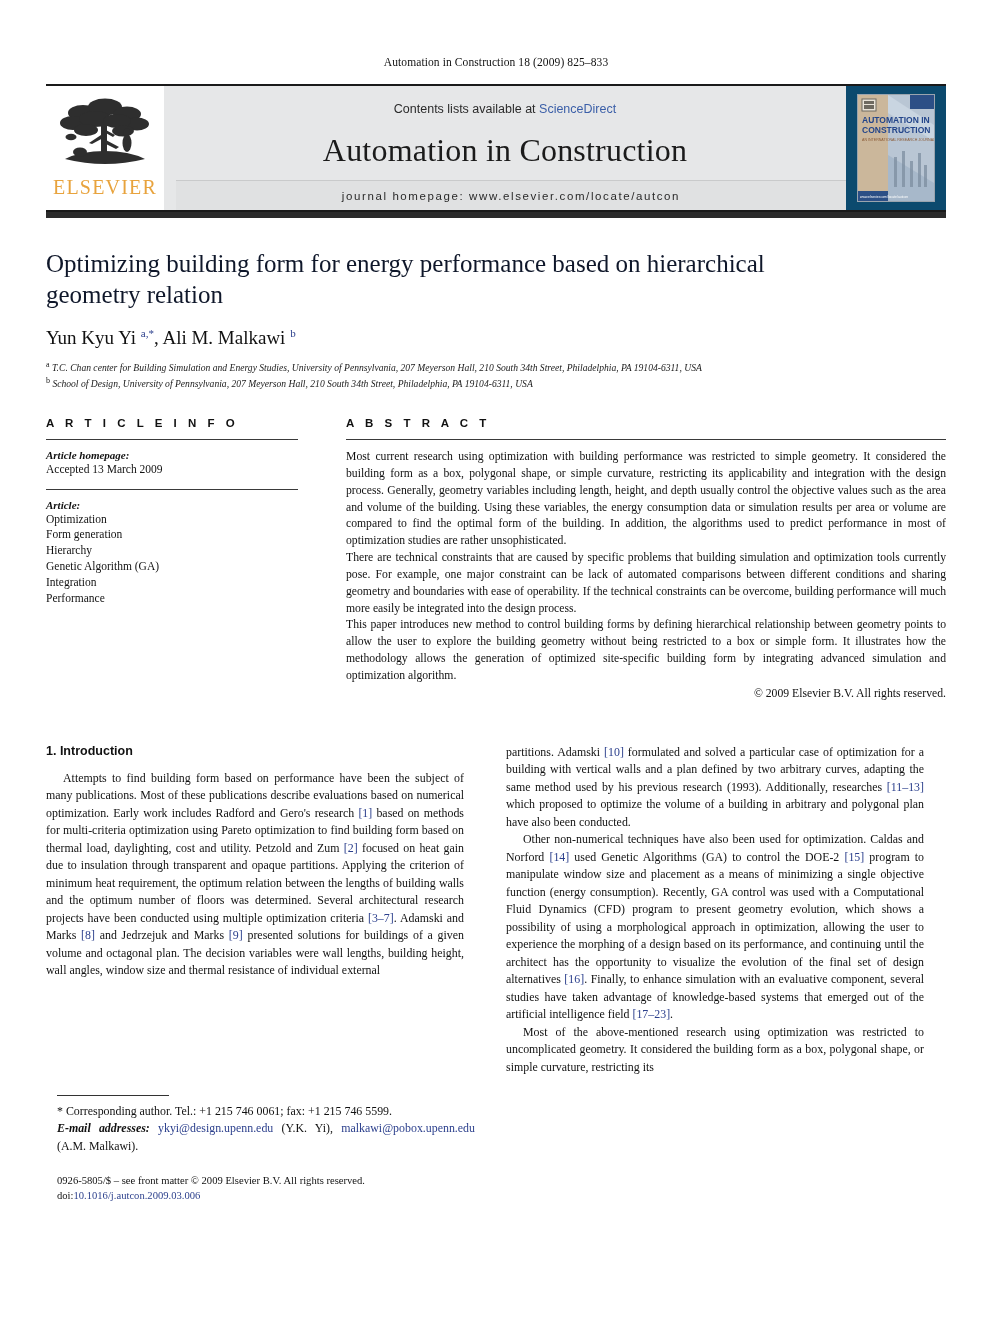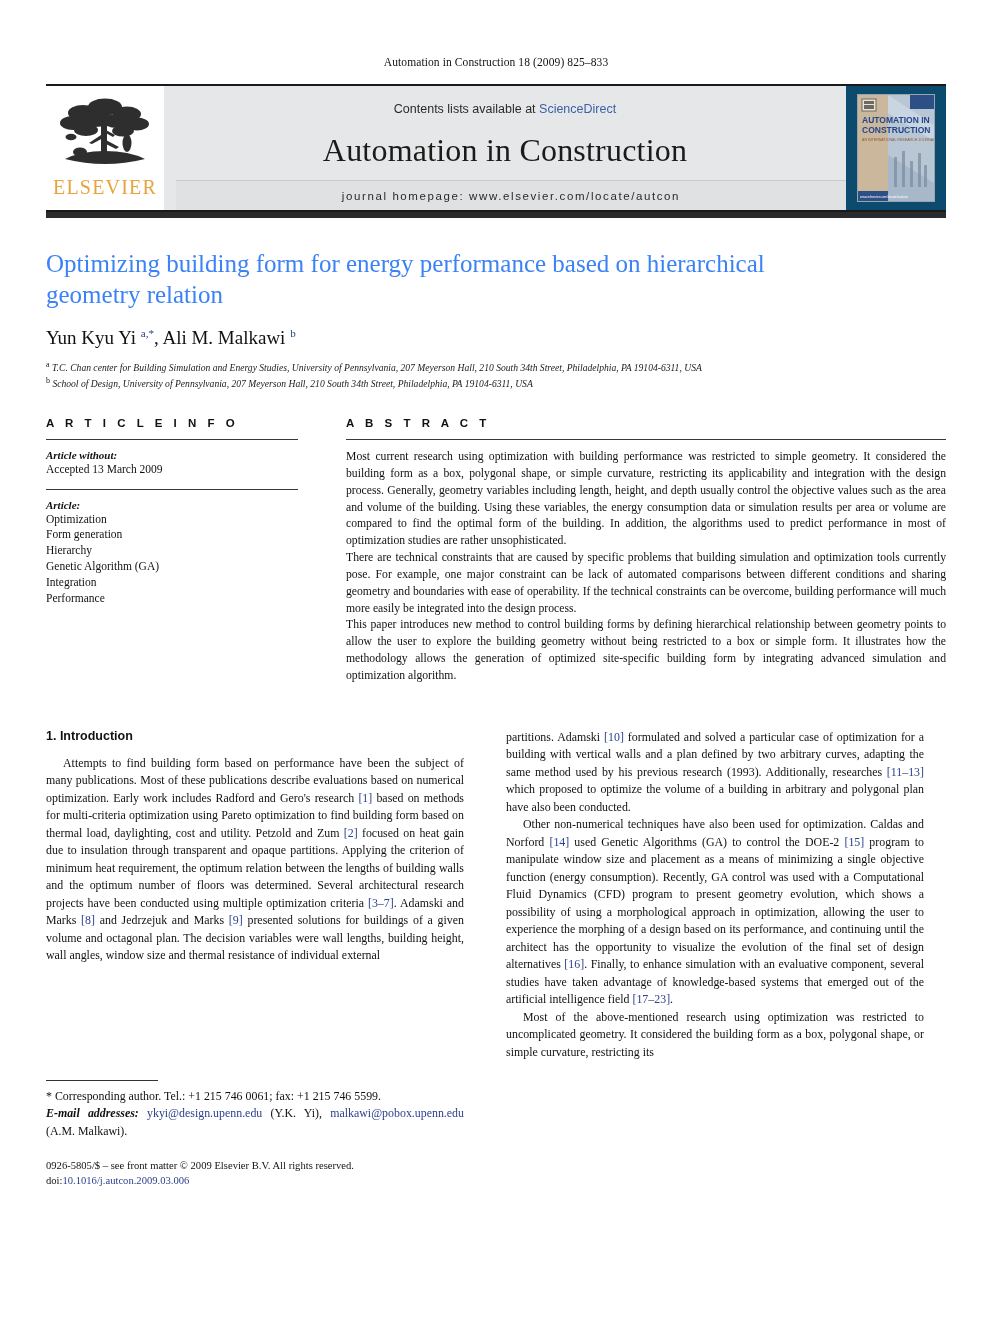--- a/index.html
+++ b/index.html
@@ -112,21 +112,21 @@
 
   .rule-thick { height: 6px; background: #2b2b2b; margin-top: 0px; }
 
   
   .title-block { padding-top: 30px; }
   .paper-title {
     font-size: 25px;
     line-height: 1.25;
     font-weight: 400;
     margin: 0;
-    color: #3b82f6;
+    color: #0f172a;
     max-width: 800px;
   }
   .authors {
     font-size: 19px;
     margin-top: 16px;
     color: #111;
   }
   .authors sup { font-size: 11px; color: #2b3f8c; }
   .authors .star { color: #2b3f8c; }
   .affil {
@@ -204,21 +204,21 @@
     text-align: justify;
     margin: 0;
     color: #111;
     text-indent: 0;
   }
   .bcol p.indent { text-indent: 17px; }
   .ref { color: #2b3f8c; }
   .link { color: #2b3f8c; text-decoration: none; }
 
   
-  .footnote-area { position: absolute; left: 0; bottom: 0; width: 418px; }
+  .footnote-area { position: absolute; left: 11px; bottom: 0; width: 418px; }
   .fn-rule { width: 112px; border: 0; border-top: 1px solid #333; margin: 0 0 7px 0; }
   .fn-text { font-size: 10.3px; line-height: 1.45; color: #111; margin: 0; }
   .fn-text .star { }
   .fn-italic { font-style: italic; font-weight: bold; }
   .issn-block { margin-top: 18px; font-size: 10.6px; line-height: 1.45; color: #111; }
 </style>
 </head>
 <body>
 
 <div class="page">
@@ -298,21 +298,21 @@
       <div><sup>a</sup> <span>T.C. Chan center for Building Simulation and Energy Studies, University of Pennsylvania, 207 Meyerson Hall, 210 South 34th Street, Philadelphia, PA 19104-6311, USA</span></div>
       <div><sup>b</sup> <span>School of Design, University of Pennsylvania, 207 Meyerson Hall, 210 South 34th Street, Philadelphia, PA 19104-6311, USA</span></div>
     </div>
   </div>
 
   <div class="info-abstract">
 
     <div class="col-info">
       <div class="sec-head">A R T I C L E    I N F O</div>
       <hr class="hr-top">
-      <div class="info-label">Article without:</div>
+      <div class="info-label">Article homepage:</div>
       <div class="info-line">Accepted 13 March 2009</div>
       <hr class="hr-mid">
       <div class="info-label">Article:</div>
       <ul class="kw-list">
         <li>Optimization</li>
         <li>Form generation</li>
         <li>Hierarchy</li>
         <li>Genetic Algorithm (GA)</li>
         <li>Integration</li>
         <li>Performance</li>
@@ -320,20 +320,21 @@
     </div>
 
     <div class="col-abstract">
       <div class="sec-head">A B S T R A C T</div>
       <hr class="hr-top">
       <div class="abstract-body">
         <p>Most current research using optimization with building performance was restricted to simple geometry. It considered the building form as a box, polygonal shape, or simple curvature, restricting its applicability and integration with the design process. Generally, geometry variables including length, height, and depth usually control the objective values such as the area and volume of the building. Using these variables, the energy consumption data or simulation results per area or volume are compared to find the optimal form of the building. In addition, the algorithms used to predict performance in most of optimization studies are rather unsophisticated.</p>
         <p>There are technical constraints that are caused by specific problems that building simulation and optimization tools currently pose. For example, one major constraint can be lack of automated comparisons between different conditions and sharing geometry and boundaries with ease of operability. If the technical constraints can be overcome, building performance will much more easily be integrated into the design process.</p>
         <p>This paper introduces new method to control building forms by defining hierarchical relationship between geometry points to allow the user to explore the building geometry without being restricted to a box or simple form. It illustrates how the methodology allows the generation of optimized site-specific building form by integrating advanced simulation and optimization algorithm.</p>
       </div>
+      <div class="copyright-line">© 2009 Elsevier B.V. All rights reserved.</div>
     </div>
   </div>
 
   <div class="body-cols">
 
     <div class="bcol" style="height:460px;">
       <h2 class="sec-title">1. Introduction</h2>
       <p class="indent">Attempts to find building form based on performance have been the subject of many publications. Most of these publications describe evaluations based on numerical optimization. Early work includes Radford and Gero's research <span class="ref">[1]</span> based on methods for multi-criteria optimization using Pareto optimization to find building form based on thermal load, daylighting, cost and utility. Petzold and Zum <span class="ref">[2]</span> focused on heat gain due to insulation through transparent and opaque partitions. Applying the criterion of minimum heat requirement, the optimum relation between the lengths of building walls and the optimum number of floors was determined. Several architectural research projects have been conducted using multiple optimization criteria <span class="ref">[3–7]</span>. Adamski and Marks <span class="ref">[8]</span> and Jedrzejuk and Marks <span class="ref">[9]</span> presented solutions for buildings of a given volume and octagonal plan. The decision variables were wall lengths, building height, wall angles, window size and thermal resistance of individual external</p>
 
       <div class="footnote-area">

